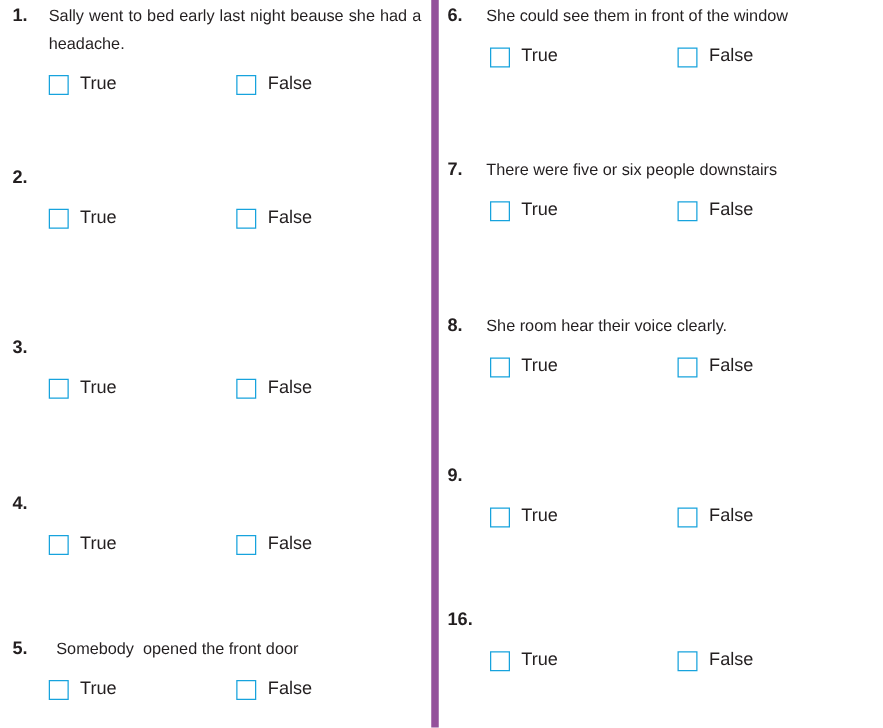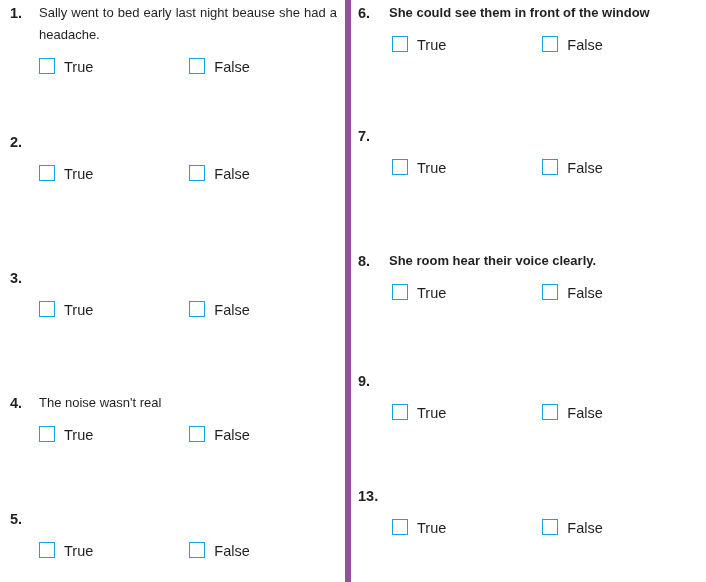--- a/index.html
+++ b/index.html
@@ -72,21 +72,21 @@
     text-align-last: left;
   }
 
   .options {
     display: flex;
     align-items: center;
   }
 
   .option {
     display: flex;
-    align-items: flex-start;
+    align-items: flex-end;
     flex: 0 0 auto;
   }
 
   .checkbox {
     width: 14px;
     height: 14px;
     border: 1.6px solid #17a3dd;
     background: #ffffff;
     box-sizing: content-box;
     display: block;
@@ -101,21 +101,21 @@
   }
 
   
   .column.left .q-num   { width: 24px; margin-left: 10px; }
   .column.left .q-text  { margin-left: 5px; padding-right: 8px; }
   .column.left .options { margin-left: 39px; margin-top: 12px; }
   .column.left .option.false-opt { margin-left: 96px; }
 
   
   .column.right .q-num   { width: 26px; margin-left: 7px; }
-  .column.right .q-text  { margin-left: 5px; padding-right: 21px; font-weight: bold; }
+  .column.right .q-text  { margin-left: 5px; padding-right: 21px; }
   .column.right .options { margin-left: 41px; margin-top: 12px; }
   .column.right .option.false-opt { margin-left: 96px; }
 </style>
 </head>
 <body>
 
 <div id="worksheet">
 
   <div class="column left">
 
@@ -164,37 +164,37 @@
         <div class="option false-opt">
           <span class="checkbox"></span>
           <span class="option-label">False</span>
         </div>
       </div>
     </div>
 
     <div class="question" style="top:392px;">
       <div class="q-head">
         <div class="q-num">4.</div>
-        <div class="q-text">The noise wasn't real</div>
       </div>
       <div class="options">
         <div class="option true-opt">
           <span class="checkbox"></span>
           <span class="option-label">True</span>
         </div>
         <div class="option false-opt">
           <span class="checkbox"></span>
           <span class="option-label">False</span>
         </div>
       </div>
     </div>
 
     <div class="question" style="top:508px;">
       <div class="q-head">
         <div class="q-num">5.</div>
+        <div class="q-text" style="margin-left:11px;">Somebody  opened the front door</div>
       </div>
       <div class="options">
         <div class="option true-opt">
           <span class="checkbox"></span>
           <span class="option-label">True</span>
         </div>
         <div class="option false-opt">
           <span class="checkbox"></span>
           <span class="option-label">False</span>
         </div>
@@ -220,20 +220,21 @@
         <div class="option false-opt">
           <span class="checkbox"></span>
           <span class="option-label">False</span>
         </div>
       </div>
     </div>
 
     <div class="question" style="top:125px;">
       <div class="q-head">
         <div class="q-num">7.</div>
+        <div class="q-text">There were five or six people downstairs</div>
       </div>
       <div class="options">
         <div class="option true-opt">
           <span class="checkbox"></span>
           <span class="option-label">True</span>
         </div>
         <div class="option false-opt">
           <span class="checkbox"></span>
           <span class="option-label">False</span>
         </div>
@@ -268,21 +269,21 @@
         </div>
         <div class="option false-opt">
           <span class="checkbox"></span>
           <span class="option-label">False</span>
         </div>
       </div>
     </div>
 
     <div class="question" style="top:485px;">
       <div class="q-head">
-        <div class="q-num">13.</div>
+        <div class="q-num">16.</div>
       </div>
       <div class="options">
         <div class="option true-opt">
           <span class="checkbox"></span>
           <span class="option-label">True</span>
         </div>
         <div class="option false-opt">
           <span class="checkbox"></span>
           <span class="option-label">False</span>
         </div>

